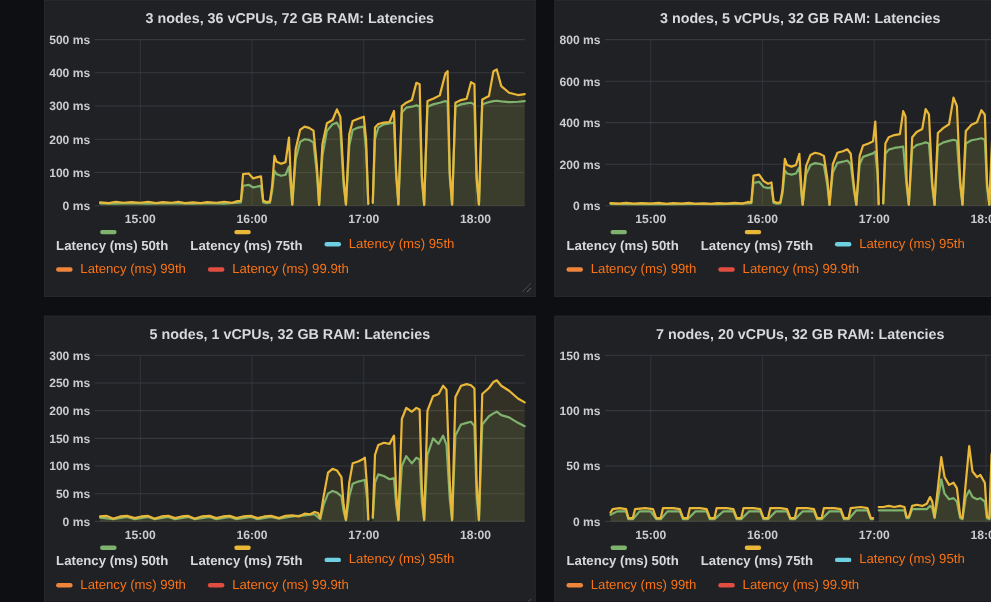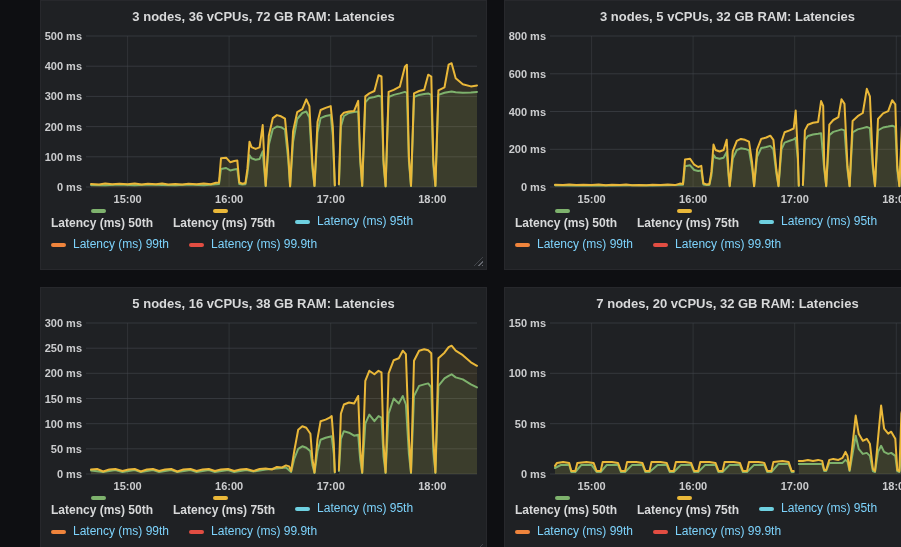--- a/index.html
+++ b/index.html
@@ -34,21 +34,21 @@
   .legend{
     margin:1px 0 0 10px;
     width:430px;
     display:flex;flex-wrap:wrap;
     line-height:21px;
   }
   .legend-item{
     display:inline-flex;align-items:center;
     margin-right:20px;
     cursor:pointer;
-    font-size:12px;color:#7dd3fc;
+    font-size:12px;color:#f97316;
     white-space:nowrap;
   }
   .legend-item.active{color:#d8d9da;font-weight:700;flex-direction:column;}
   .marker{
     display:inline-block;width:15px;height:4px;
     border-radius:2px;margin-right:7px;flex:0 0 auto;
   }
   .resize-handle{
     position:absolute;right:3px;bottom:3px;
     width:9px;height:9px;
@@ -179,21 +179,21 @@
         </div>
         <div class="legend-item">
           <span class="marker" style="background: rgb(226, 77, 66);"></span>
           <span>Latency (ms) 99.9th</span>
         </div>
       </div>
     <div class="resize-handle"></div>
   </section>
 
   <section class="panel">
-    <h2 class="panel-title">5 nodes, 16 vCPUs, 38 GB RAM: Latencies</h2>
+    <h2 class="panel-title">5 nodes, 1 vCPUs, 32 GB RAM: Latencies</h2>
     <div class="chart-wrap">
       <svg width="445" height="182" viewBox="0 0 445 182">
           <line x1="86.6" y1="10" x2="86.6" y2="161" stroke="#44474e" stroke-opacity="0.45" stroke-width="1"></line>
           <line x1="188.1" y1="10" x2="188.1" y2="161" stroke="#44474e" stroke-opacity="0.45" stroke-width="1"></line>
           <line x1="289.7" y1="10" x2="289.7" y2="161" stroke="#44474e" stroke-opacity="0.45" stroke-width="1"></line>
           <line x1="391.3" y1="10" x2="391.3" y2="161" stroke="#44474e" stroke-opacity="0.45" stroke-width="1"></line>
           <line x1="45" y1="161.0" x2="436" y2="161.0" stroke="#44474e" stroke-opacity="0.6" stroke-width="1"></line>
           <text class="tick" x="41" y="165">0 ms</text>
           <line x1="45" y1="135.8" x2="436" y2="135.8" stroke="#44474e" stroke-opacity="0.6" stroke-width="1"></line>
           <text class="tick" x="41" y="139.8">50 ms</text>

